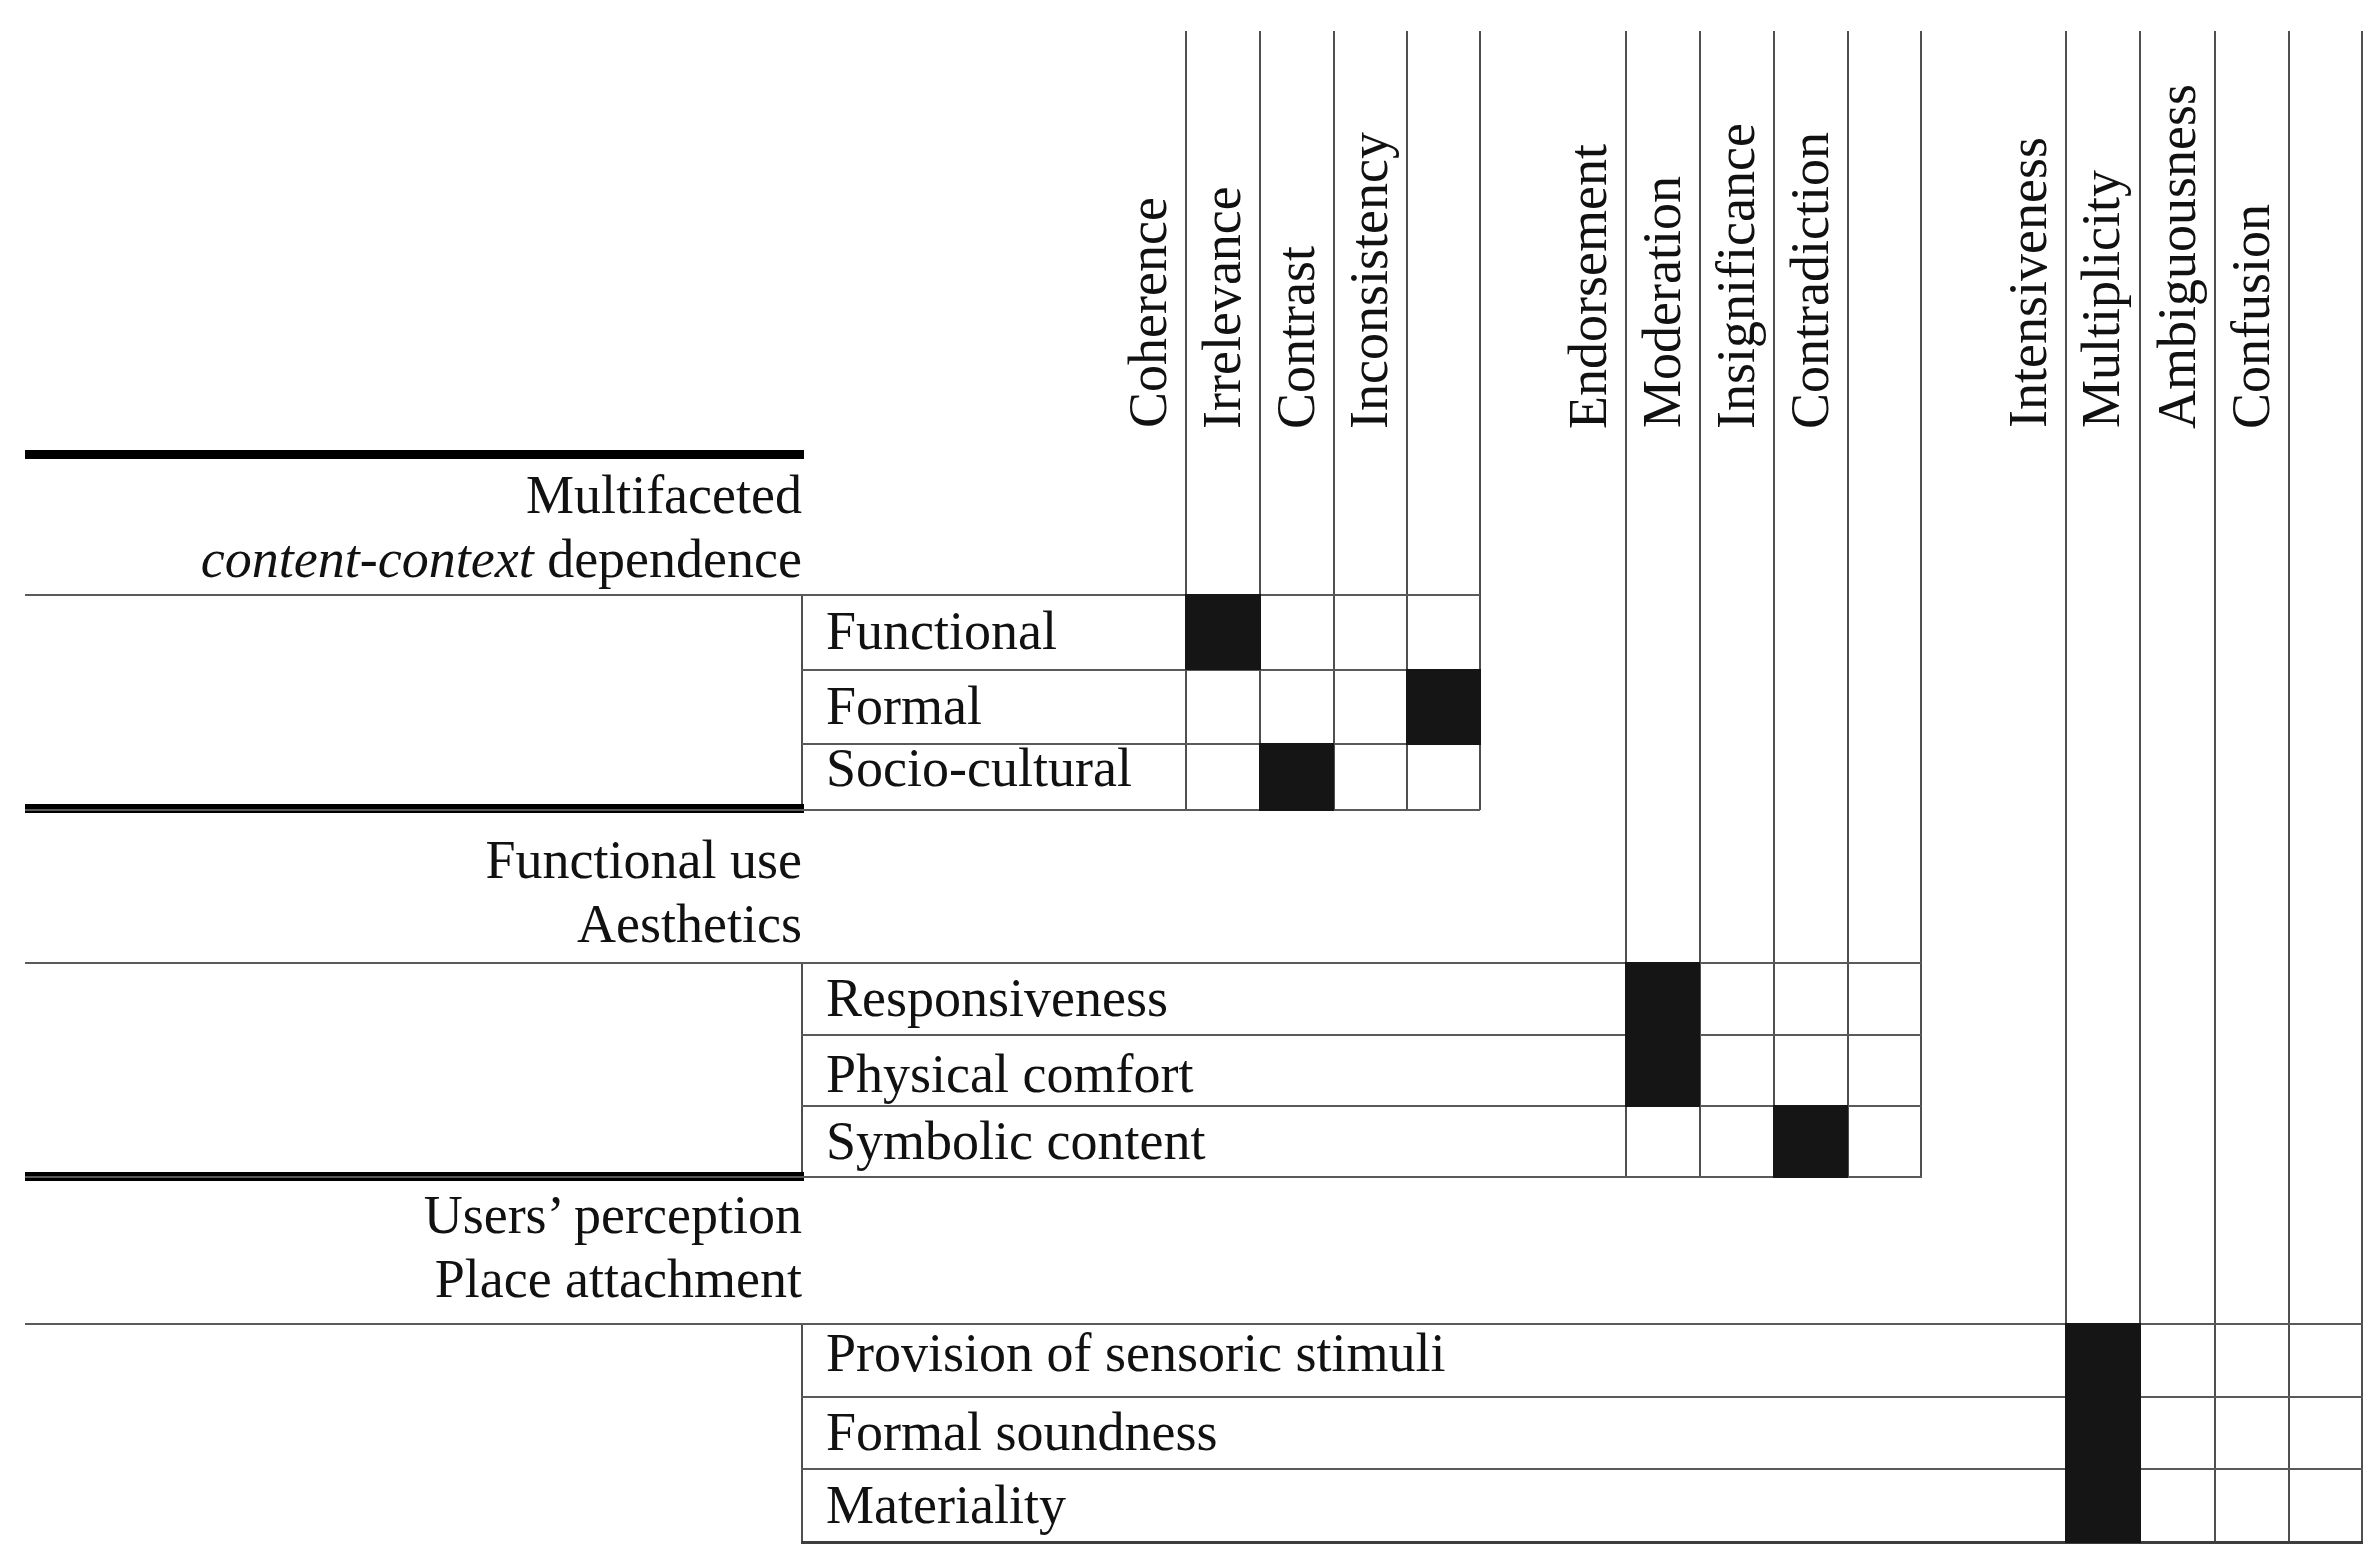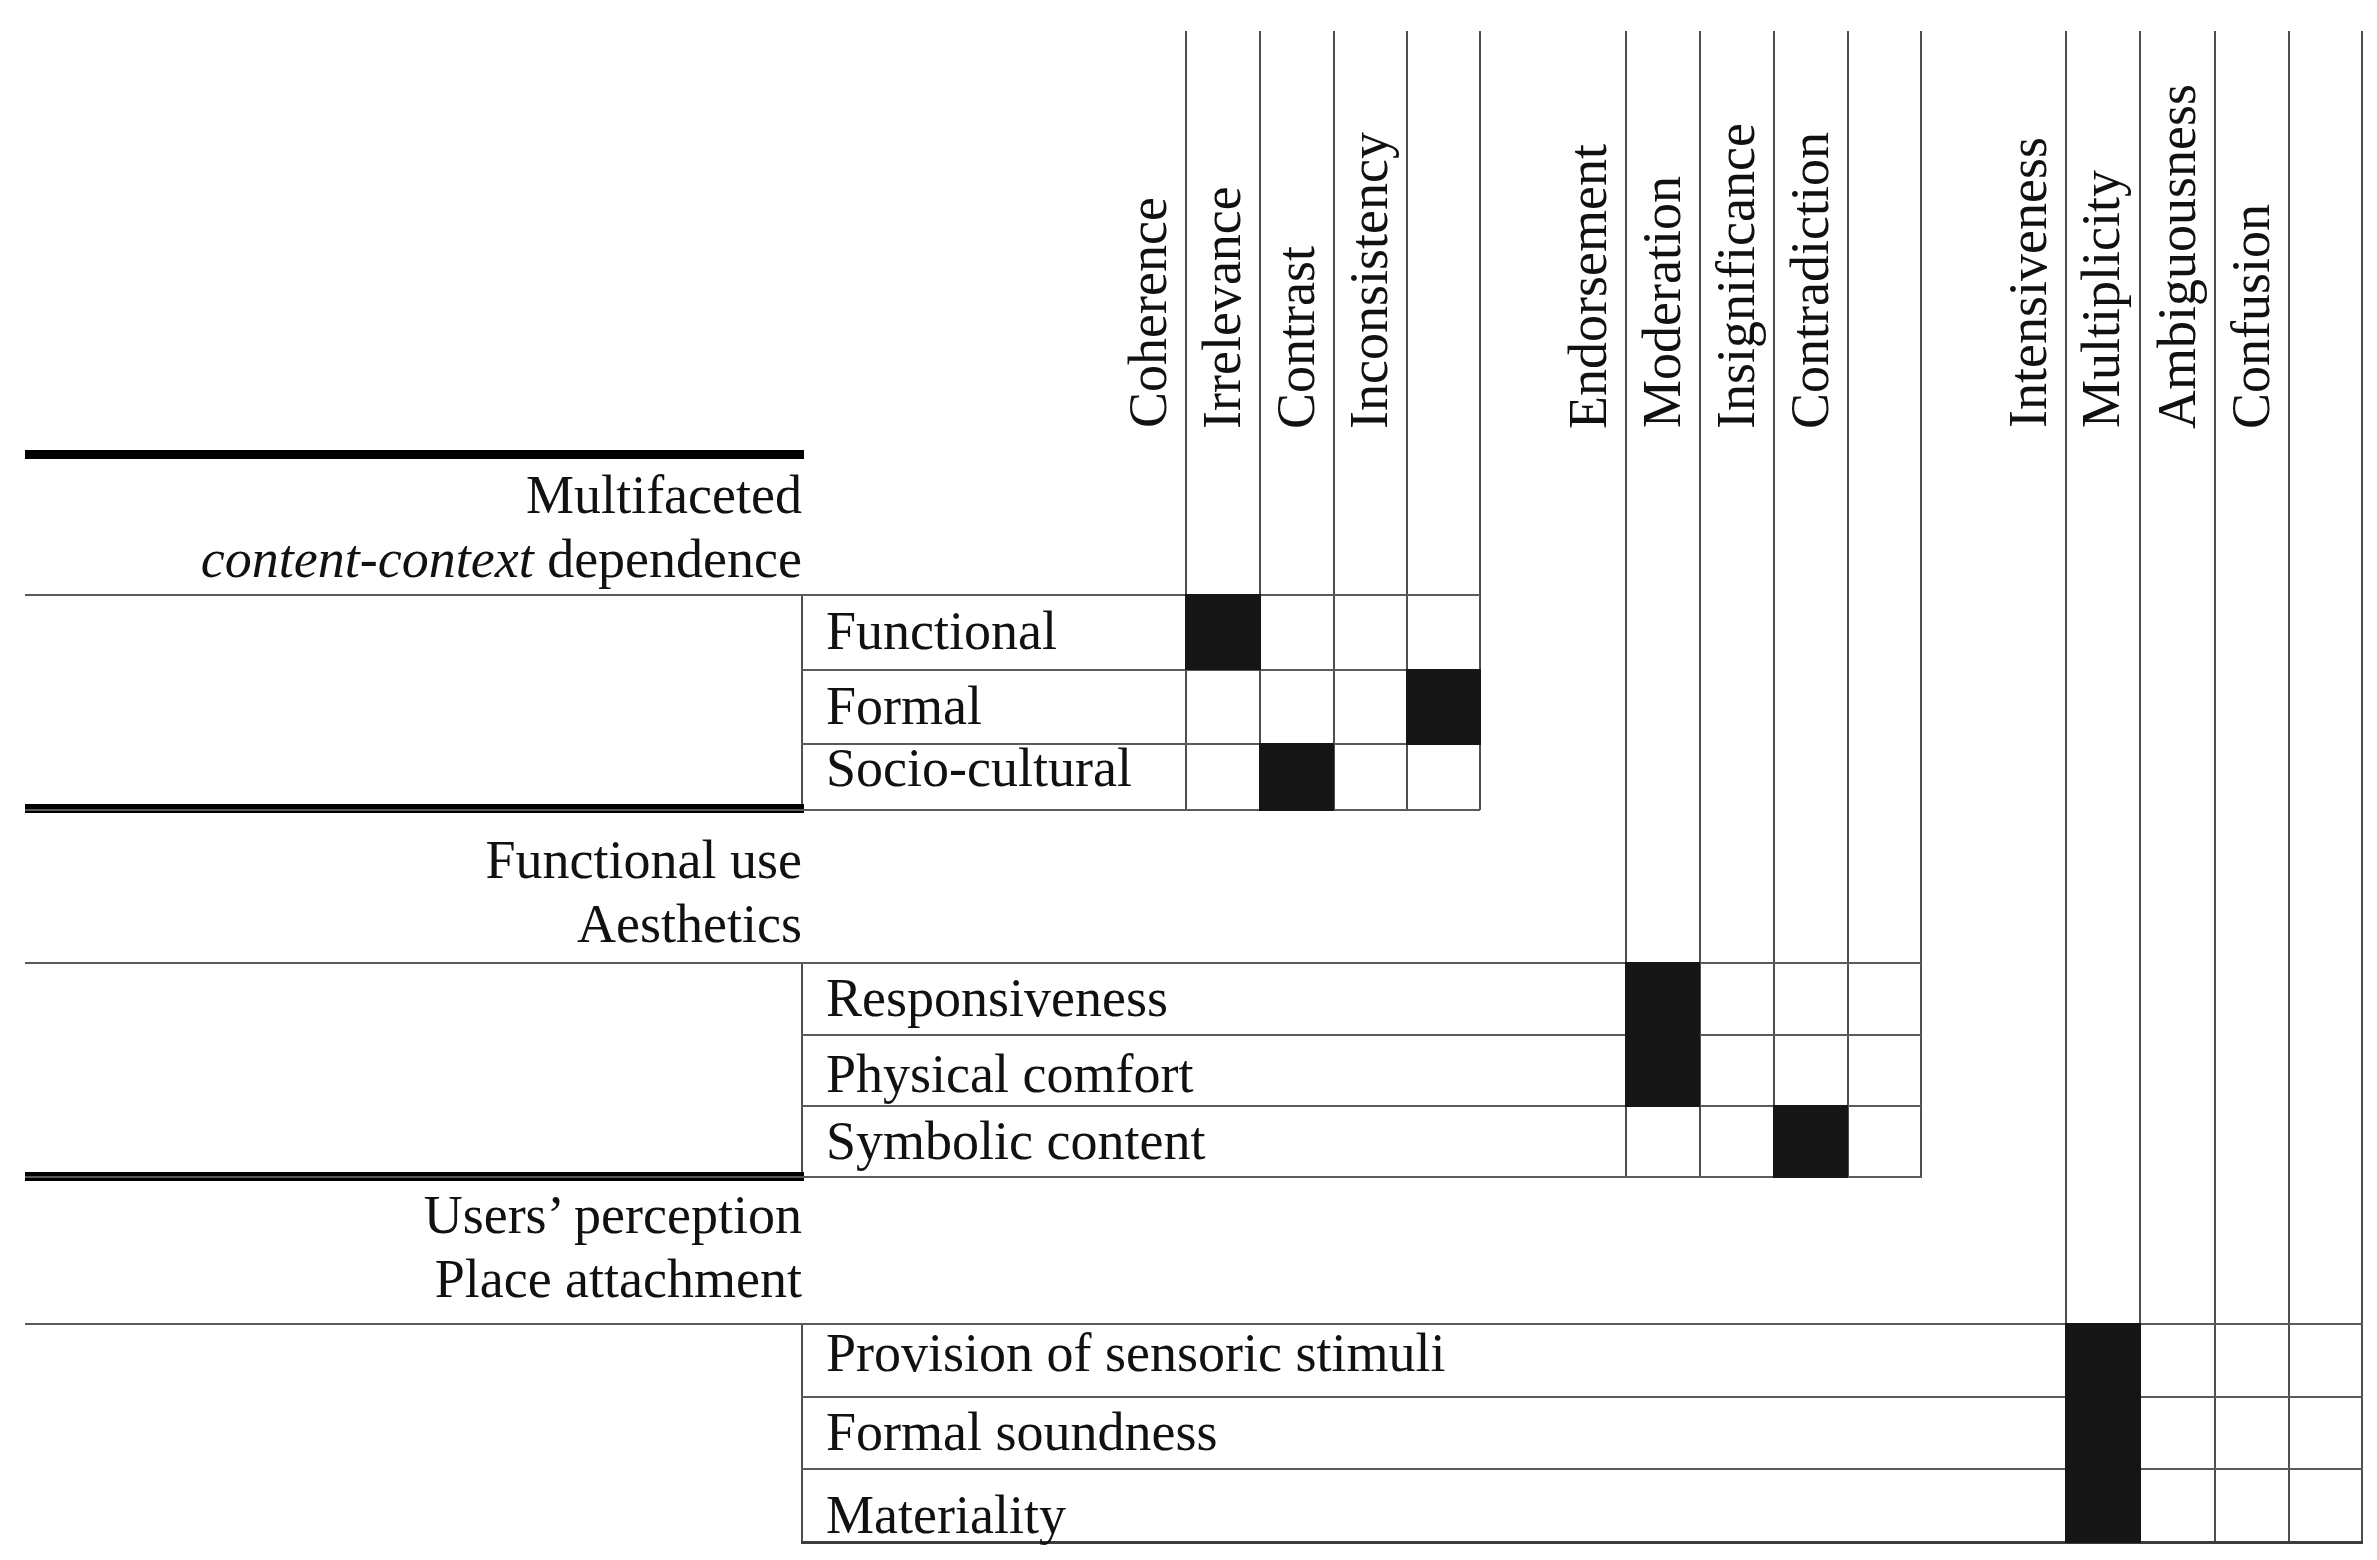--- a/index.html
+++ b/index.html
@@ -110,16 +110,16 @@
   <div class="rowlab" style="top:594px;height:74px;">Functional</div>
   <div class="rowlab" style="top:669px;height:74px;">Formal</div>
   <div class="rowlab" style="top:743px;height:49px;">Socio-cultural</div>
 
   <div class="rowlab" style="top:962px;height:72px;">Responsiveness</div>
   <div class="rowlab" style="top:1034px;height:80px;">Physical comfort</div>
   <div class="rowlab" style="top:1105px;height:71px;">Symbolic content</div>
 
   <div class="rowlab" style="top:1323px;height:60px;">Provision of sensoric stimuli</div>
   <div class="rowlab" style="top:1396px;height:72px;">Formal soundness</div>
-  <div class="rowlab" style="top:1468px;height:93px;">Materiality</div>
+  <div class="rowlab" style="top:1468px;height:73px;">Materiality</div>
 
 </div>
 
 
 </body></html>

